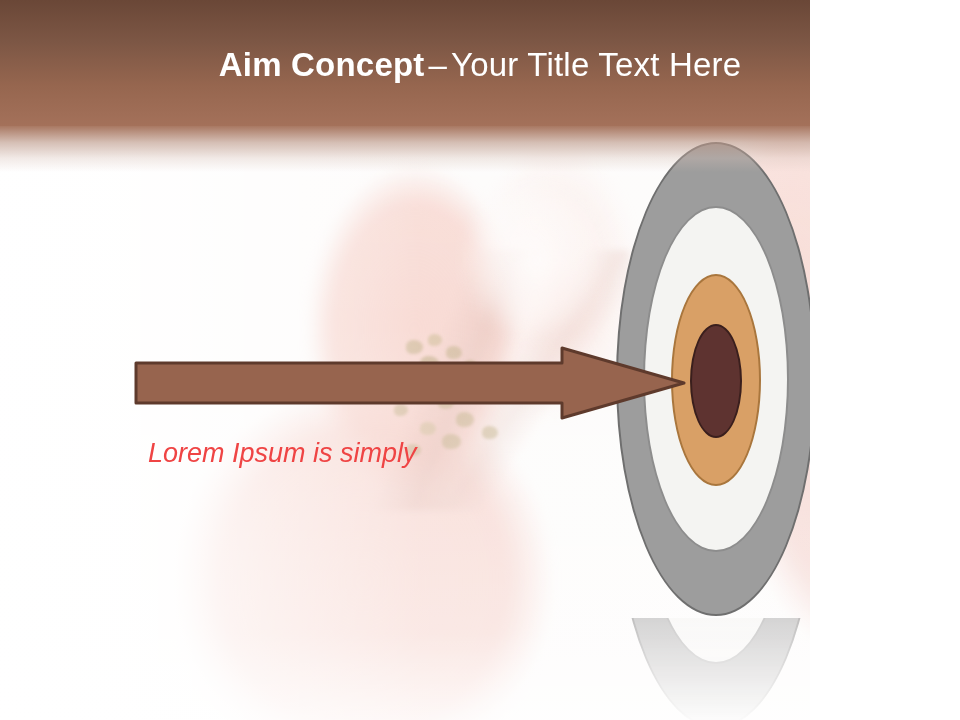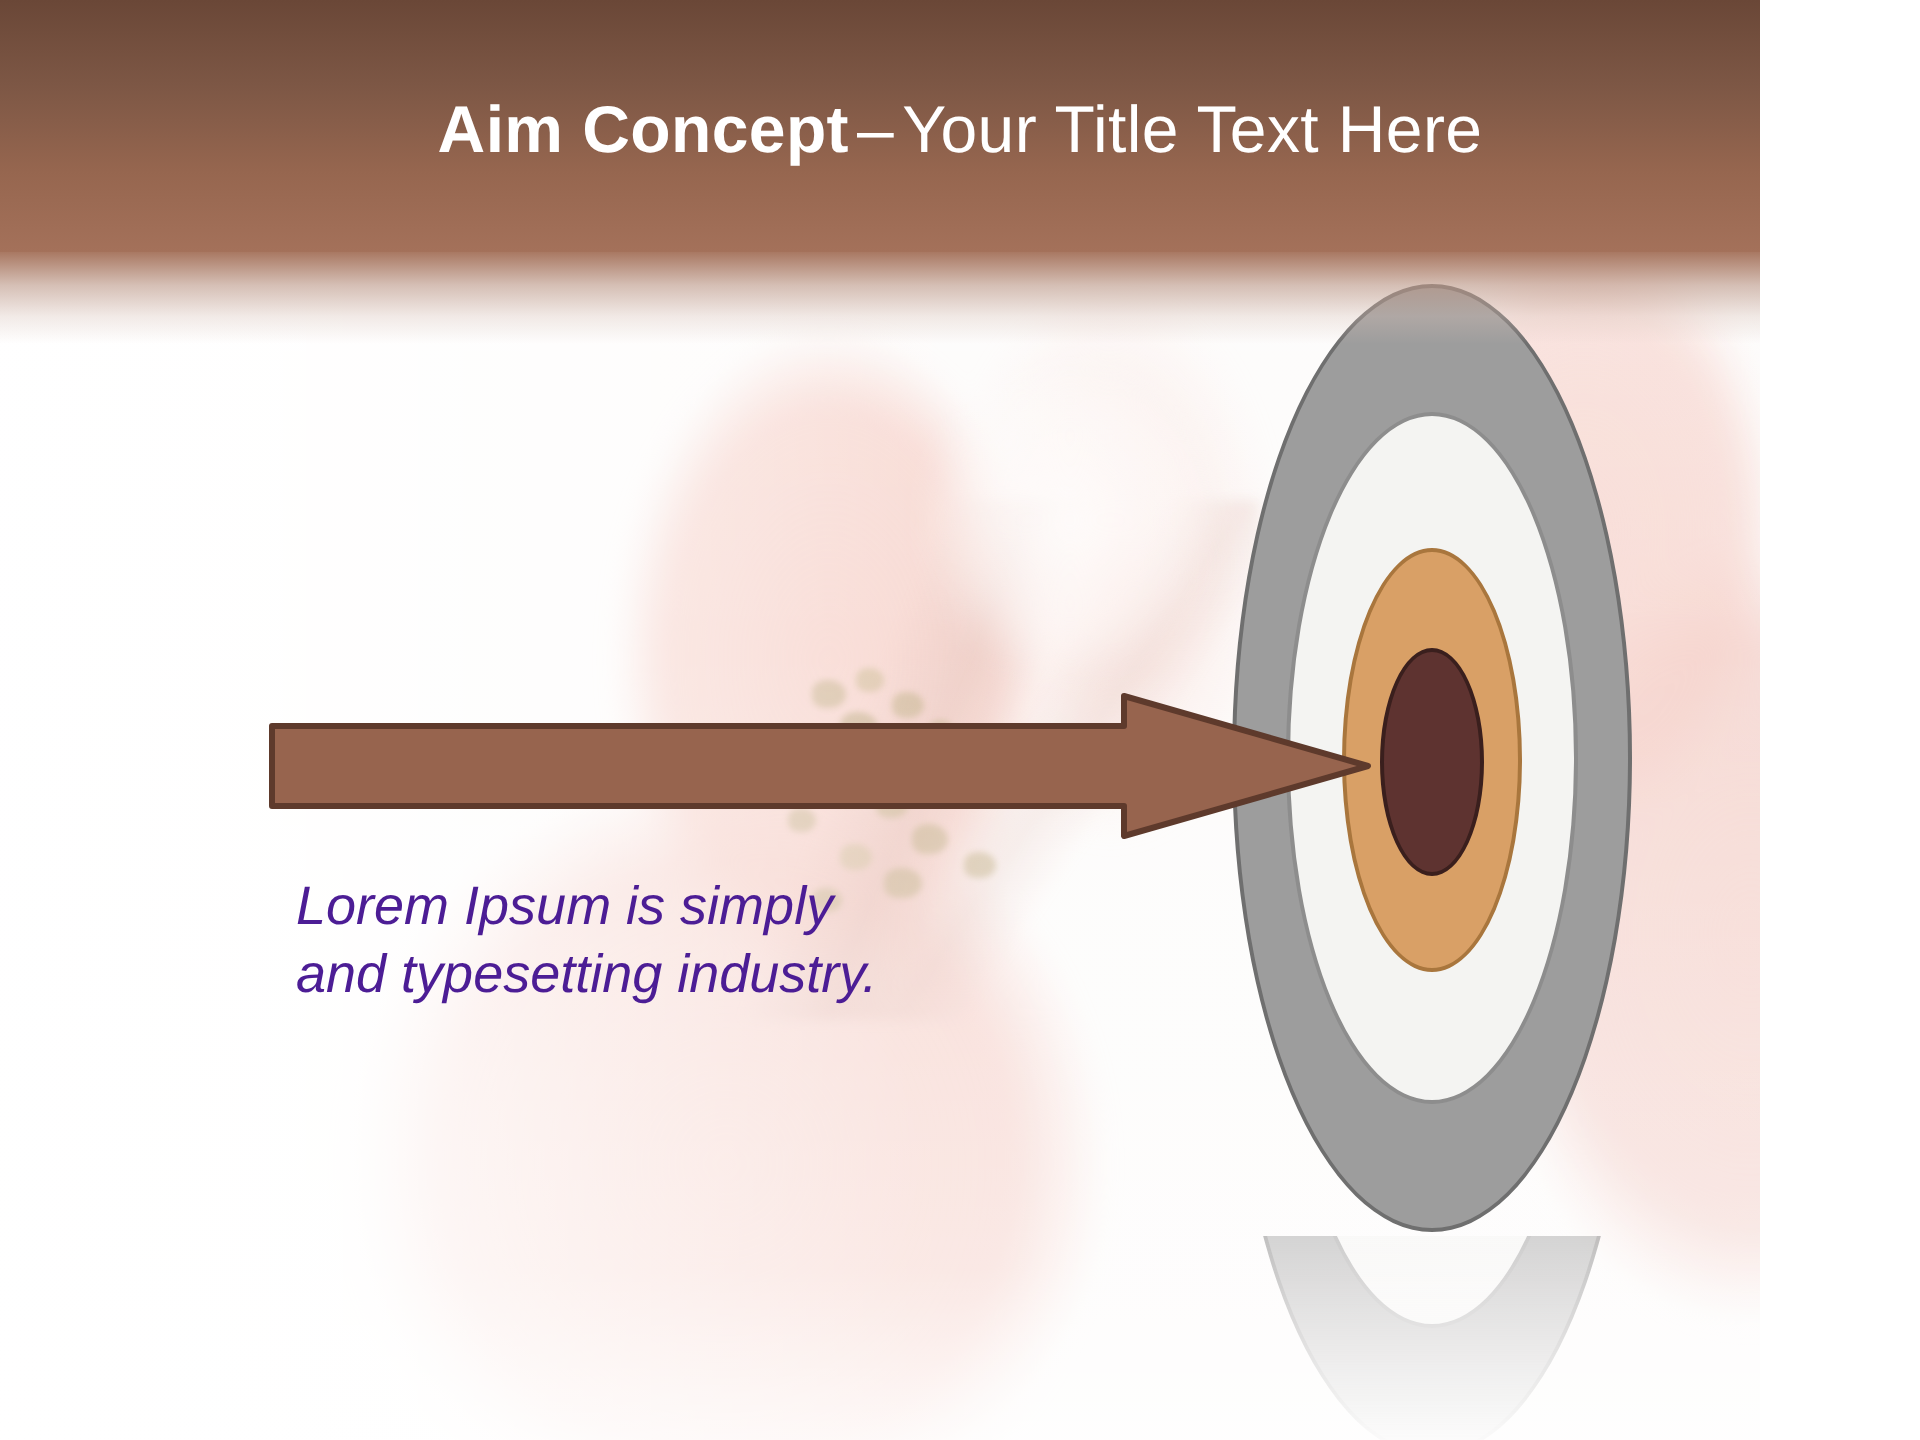--- a/index.html
+++ b/index.html
@@ -6,21 +6,21 @@
     margin: 0;
     padding: 0;
     background: #ffffff;
   }
   body {
     font-family: "Liberation Sans", sans-serif;
   }
 
   #slide {
     position: relative;
-    width: 880px;
+    width: 810px;
     height: 720px;
     overflow: hidden;
     background: #fdfbfa;
   }
 
   
   .photo-layer {
     position: absolute;
     inset: 0;
     overflow: hidden;
@@ -203,21 +203,21 @@
 
   
   .body-text {
     position: absolute;
     left: 148px;
     top: 436px;
     width: 400px;
     font-size: 27px;
     line-height: 34px;
     font-style: italic;
-    color: #4c1d95;
+    color: #ef4444;
   }
   .body-text div { white-space: nowrap; }
 </style>
 </head>
 <body>
 
 <div id="slide">
 
   <div class="photo-layer">
     <div class="hand-left"></div>
@@ -265,16 +265,15 @@
   </svg>
 
   <div class="title-band"></div>
   <div class="title-fade"></div>
   <div class="title-text">
     <span class="title-main">Aim Concept</span><span class="title-sep">–</span><span class="title-sub">Your Title Text Here</span>
   </div>
 
   <div class="body-text">
     <div>Lorem Ipsum is simply</div>
-    <div>and typesetting industry.</div>
   </div>
 
 </div>
 
 </body></html>

